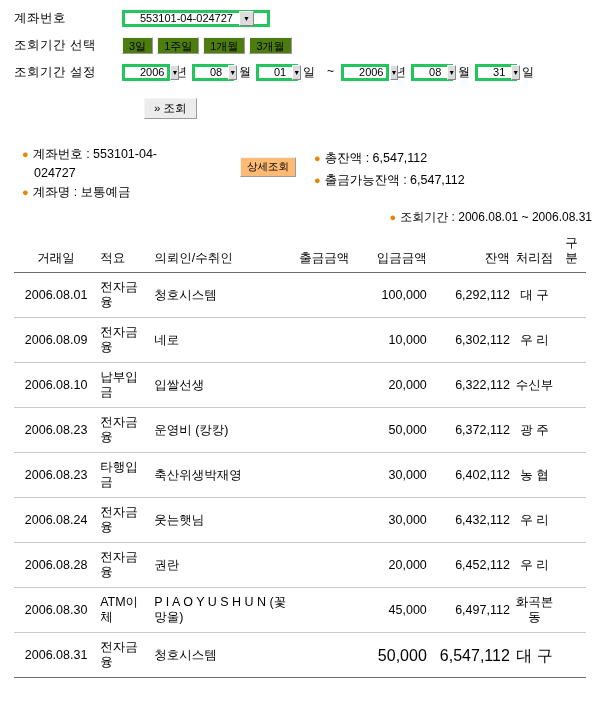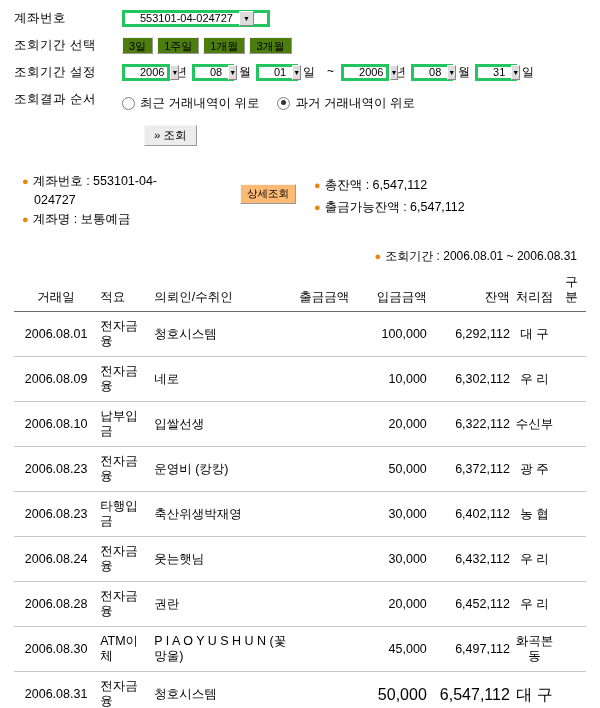--- a/index.html
+++ b/index.html
@@ -163,22 +163,22 @@
   }
   .sum-right {
     position: absolute;
     left: 292px;
     top: 2px;
     font-size: 12.5px;
     line-height: 22px;
   }
   .period-line {
     text-align: right;
-    padding-right: 23px;
-    margin-top: 14px;
+    padding-right: 8px;
+    margin-top: 2px;
     font-size: 12px;
   }
 
   
   table.tx {
     width: 572px;
     margin: 8px 0 0 14px;
     border-collapse: collapse;
     font-size: 12.5px;
   }
@@ -270,31 +270,20 @@
       </span>
       <span class="unit">월</span>
 
       <span class="sel sel-dd">
         <span>31</span>
         <span class="caret">▼</span>
       </span>
       <span class="unit">일</span>
     </div>
 
-    <div class="form-row">
-      <span class="form-label">조회결과 순서</span>
-      <span class="radio-wrap">
-        <span class="radio"></span>
-        <span>최근 거래내역이 위로</span>
-      </span>
-      <span class="radio-wrap">
-        <span class="radio checked"></span>
-        <span>과거 거래내역이 위로</span>
-      </span>
-    </div>
 
     <div class="submit-row">
       <button class="btn-submit">» 조회</button>
     </div>
   </div>
 
   <div class="summary">
     <div class="sum-left">
       <div>
         <span class="bullet">●</span><span>계좌번호 : 553101-04-</span>

